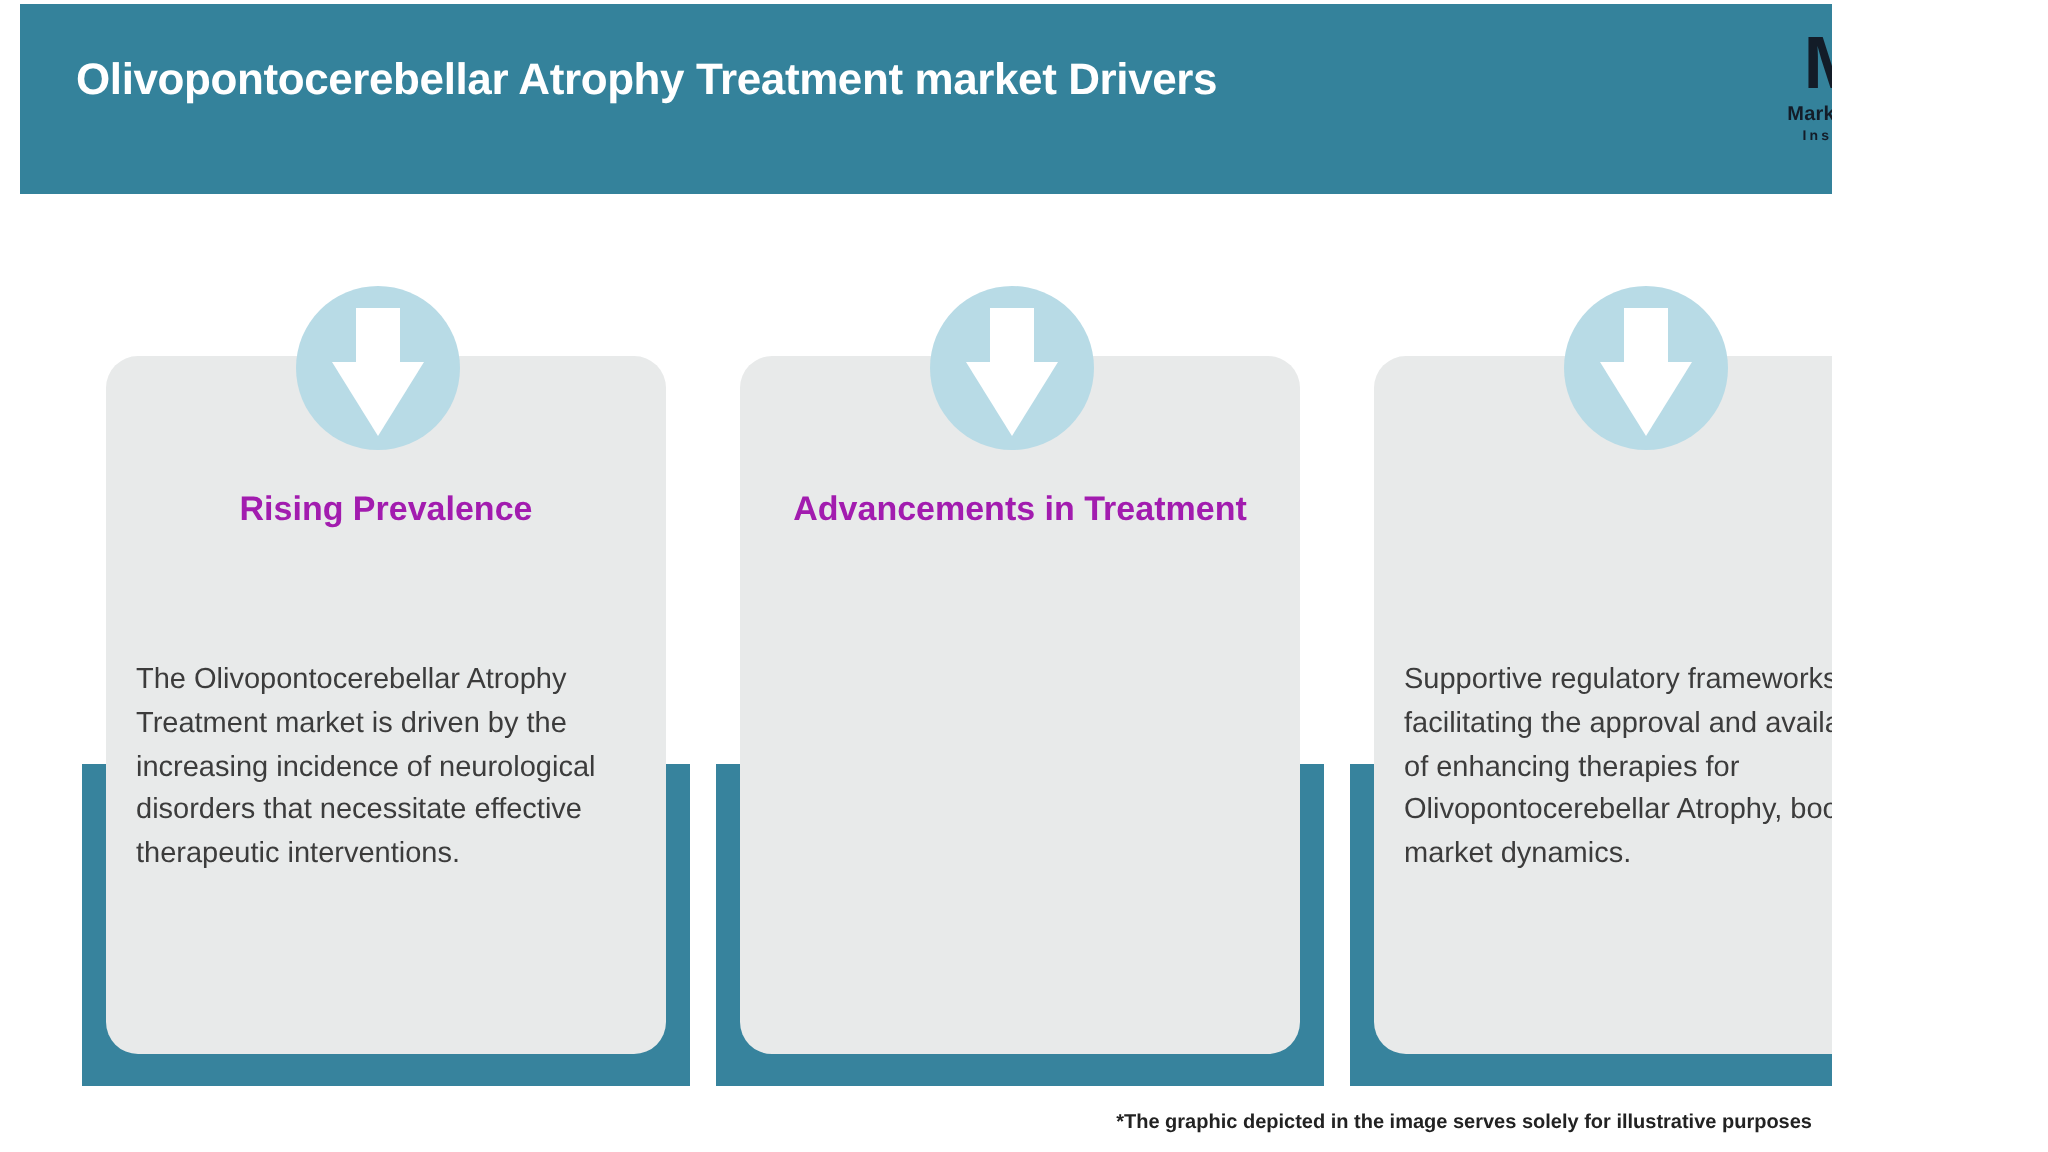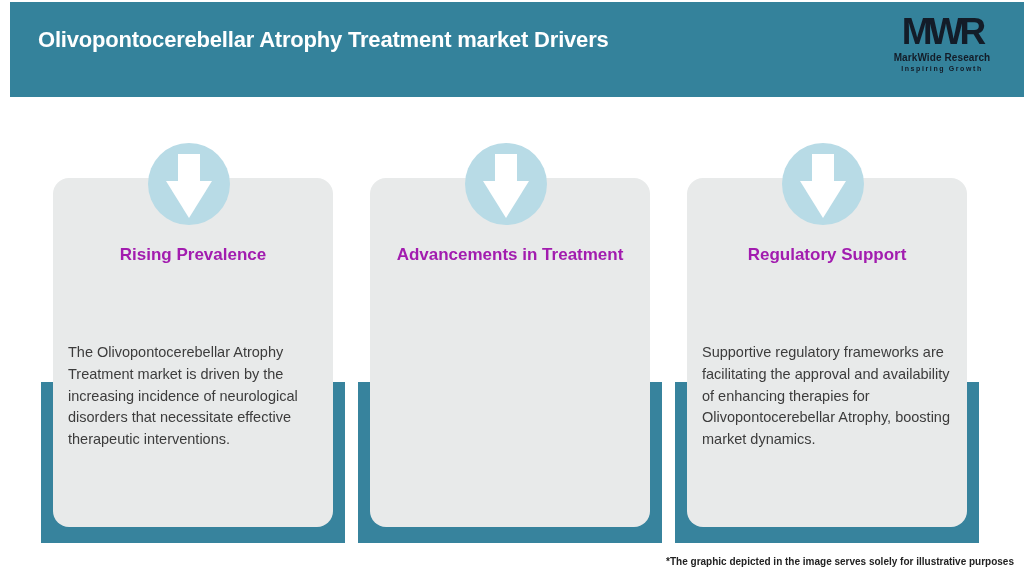--- a/index.html
+++ b/index.html
@@ -1,21 +1,21 @@
 <!DOCTYPE html>
 <html><head>
 <meta charset="utf-8">
 <style>
   * { margin: 0; padding: 0; box-sizing: border-box; }
   html, body { background: #ffffff; }
   body { font-family: "Liberation Sans", sans-serif; }
 
   .canvas {
     position: relative;
-    width: 1024px;
+    width: 916px;
     height: 576px;
     background: #ffffff;
     overflow: hidden;
     padding-left: 24px;
   }
 
   
   .header-bar {
     position: absolute;
     left: 10px; top: 2px;
@@ -87,21 +87,21 @@
   .card-title {
     position: absolute;
     left: 0; right: 0; top: 67px;
     text-align: center;
     font-size: 17px;
     font-weight: 700;
     color: #a21caf;
   }
   .card-desc {
     position: absolute;
-    left: 15px; right: 12px; top: 164px;
+    left: 15px; right: 12px; top: 152px;
     font-size: 14.5px;
     line-height: 21.8px;
     color: #3c3c3c;
     text-align: left;
   }
   .circle {
     position: absolute;
     left: 107px; top: 143px;
     width: 82px; height: 82px;
     border-radius: 50%;
@@ -172,21 +172,20 @@
           <rect x="12" y="0" width="22" height="29" fill="#ffffff"></rect>
           <polygon points="0,27 46,27 23,64" fill="#ffffff"></polygon>
         </svg>
       </span>
     </div>
   </div>
 
   <div class="col c3">
     <div class="band"></div>
     <div class="card">
-      <div class="card-title">Regulatory Support</div>
       <div class="card-desc">Supportive regulatory frameworks are facilitating the approval and availability of enhancing therapies for Olivopontocerebellar Atrophy, boosting market dynamics.</div>
     </div>
     <div class="circle">
       <span>
         <svg width="46" height="64" viewBox="0 0 46 64" xmlns="http://www.w3.org/2000/svg">
           <rect x="12" y="0" width="22" height="29" fill="#ffffff"></rect>
           <polygon points="0,27 46,27 23,64" fill="#ffffff"></polygon>
         </svg>
       </span>
     </div>

